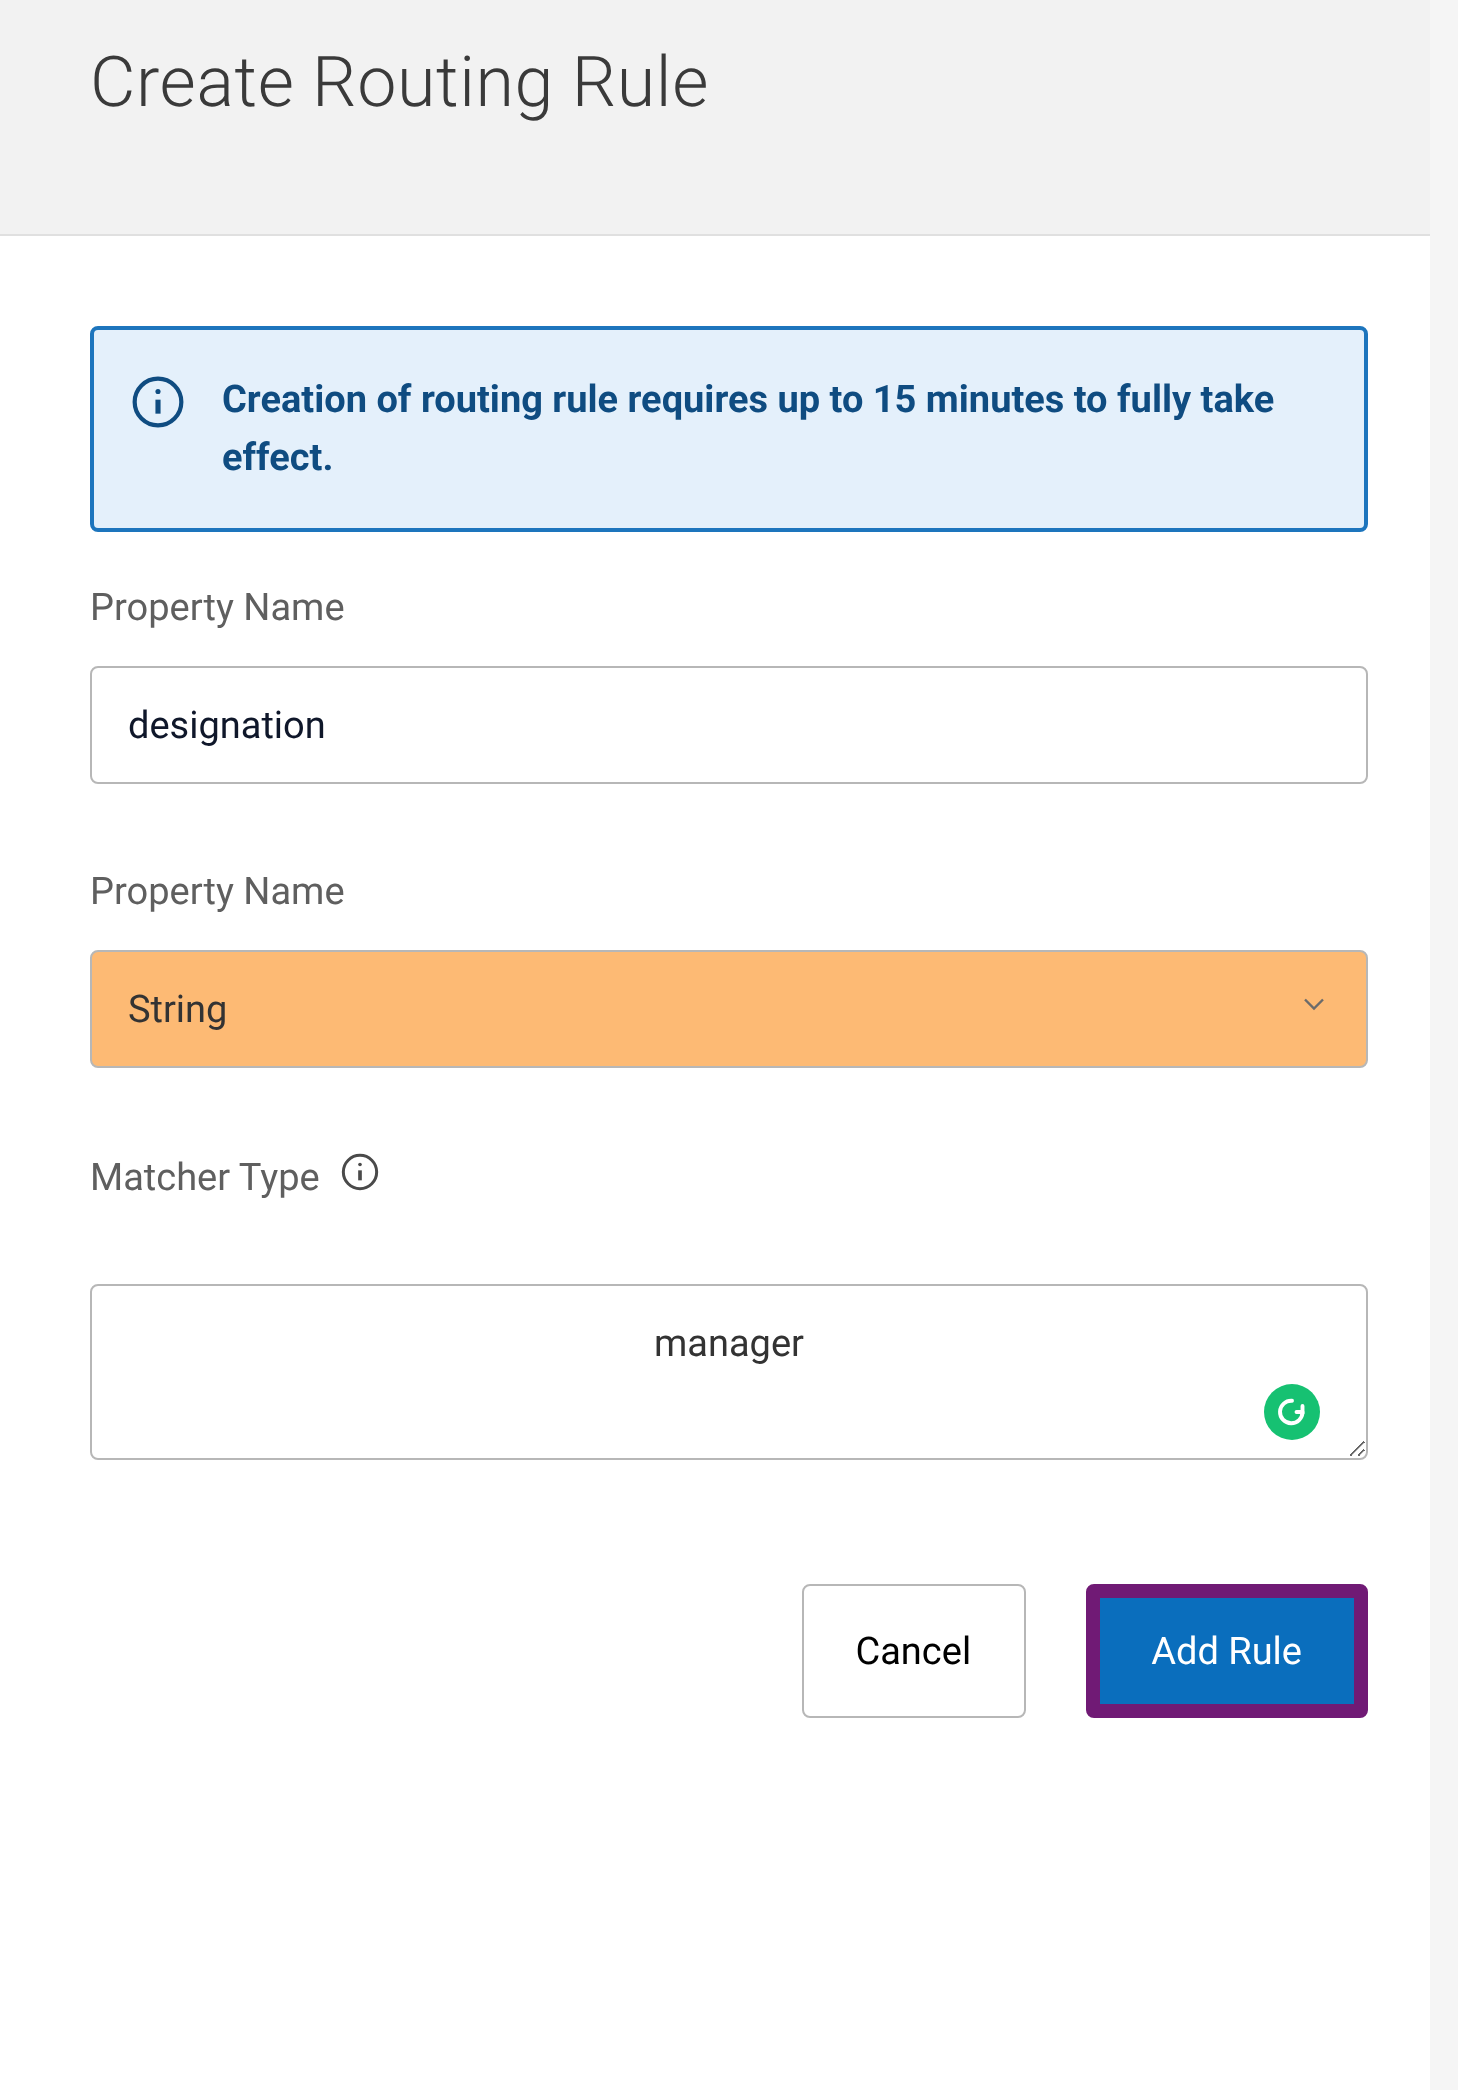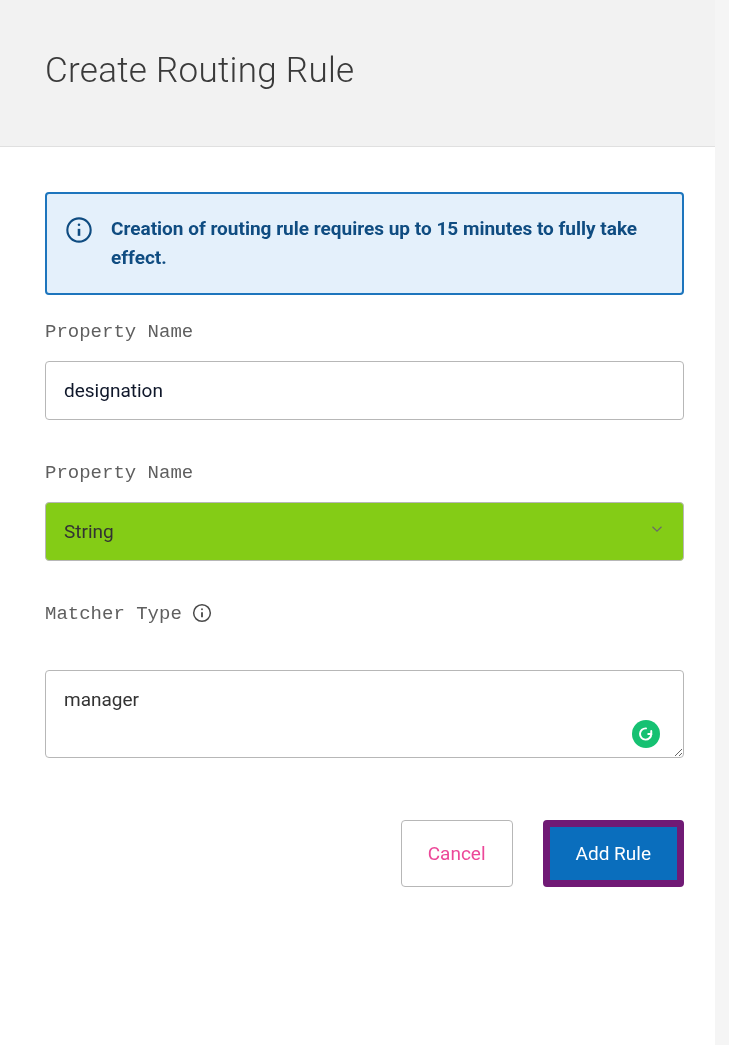--- a/index.html
+++ b/index.html
@@ -6,21 +6,21 @@
     body {
       font-family: -apple-system, BlinkMacSystemFont, "Segoe UI", Roboto, Helvetica, Arial, sans-serif;
       background: #ffffff;
       width: 729px;
       height: 1045px;
       overflow: hidden;
       position: relative;
     }
     .header {
       background: #f2f2f2;
-      padding: 50px 45px 55px 45px;
+      padding: 21px 45px 55px 45px;
       border-bottom: 1px solid #e0e0e0;
     }
     .header-title {
       font-size: 35px;
       font-weight: 300;
       color: #3a3a3a;
       letter-spacing: 0.3px;
     }
     .content {
       padding: 45px 45px 20px 45px;
@@ -46,24 +46,23 @@
       color: #0f4c81;
       font-size: 19px;
       line-height: 1.55;
       font-weight: 700;
     }
     .field {
       margin-bottom: 42px;
     }
     .field-label-row {
       display: flex;
-      align-items: flex-start;
+      align-items: flex-end;
       gap: 10px;
       margin-bottom: 18px;
-      font-family: Liberation Mono, monospace;
     }
     .field-label {
       color: #5f5f5f;
       font-size: 19px;
       font-weight: 400;
     }
     .text-input {
       width: 100%;
       border: 1px solid #b7b7b7;
       border-radius: 4px;
@@ -77,21 +76,21 @@
       position: relative;
       width: 100%;
     }
     .select {
       width: 100%;
       border: 1px solid #b7b7b7;
       border-radius: 4px;
       font-size: 19px;
       padding: 17px 44px 17px 18px;
       color: #333;
-      background: #84cc16;
+      background: #fdba74;
       appearance: none;
       -webkit-appearance: none;
       font-family: inherit;
       cursor: pointer;
     }
     .chevron {
       position: absolute;
       right: 18px;
       top: 50%;
       transform: translateY(-50%);
@@ -101,20 +100,21 @@
       width: 100%;
       border: 1px solid #b7b7b7;
       border-radius: 4px;
       font-size: 19px;
       padding: 17px 18px;
       color: #333;
       font-family: inherit;
       background: #fff;
       resize: both;
       height: 88px;
+      text-align: center;
     }
     .textarea-wrap { position: relative; }
     .assistant-badge {
       position: absolute;
       right: 24px;
       bottom: 14px;
       width: 28px;
       height: 28px;
       border-radius: 50%;
       background: #16c172;
@@ -131,21 +131,21 @@
     .btn {
       font-size: 19px;
       padding: 15px 26px;
       border-radius: 4px;
       cursor: pointer;
       font-family: inherit;
       font-weight: 400;
     }
     .btn-secondary {
       background: #ffffff;
-      color: #ec4899;
+      color: #000000;
       border: 1px solid #b7b7b7;
     }
     .btn-primary {
       background: #0a6ebd;
       color: #ffffff;
       border: 7px solid #701a75;
     }
     .scroll-track {
       position: absolute;
       top: 0;

